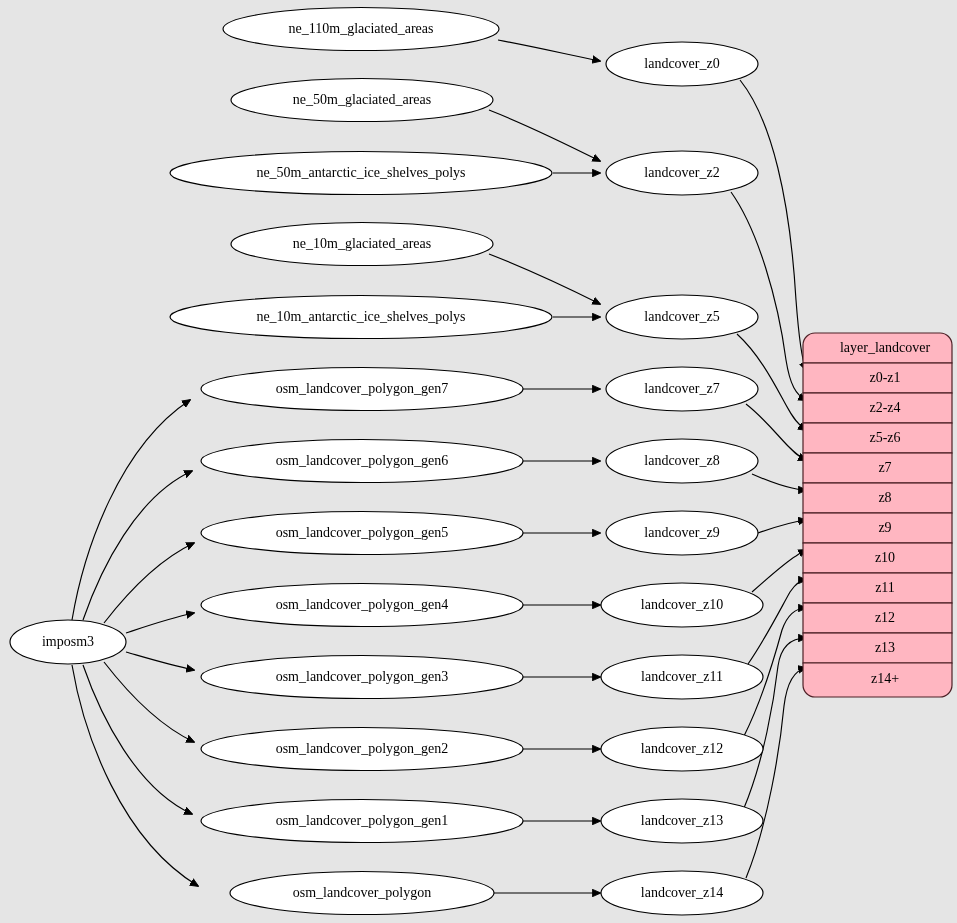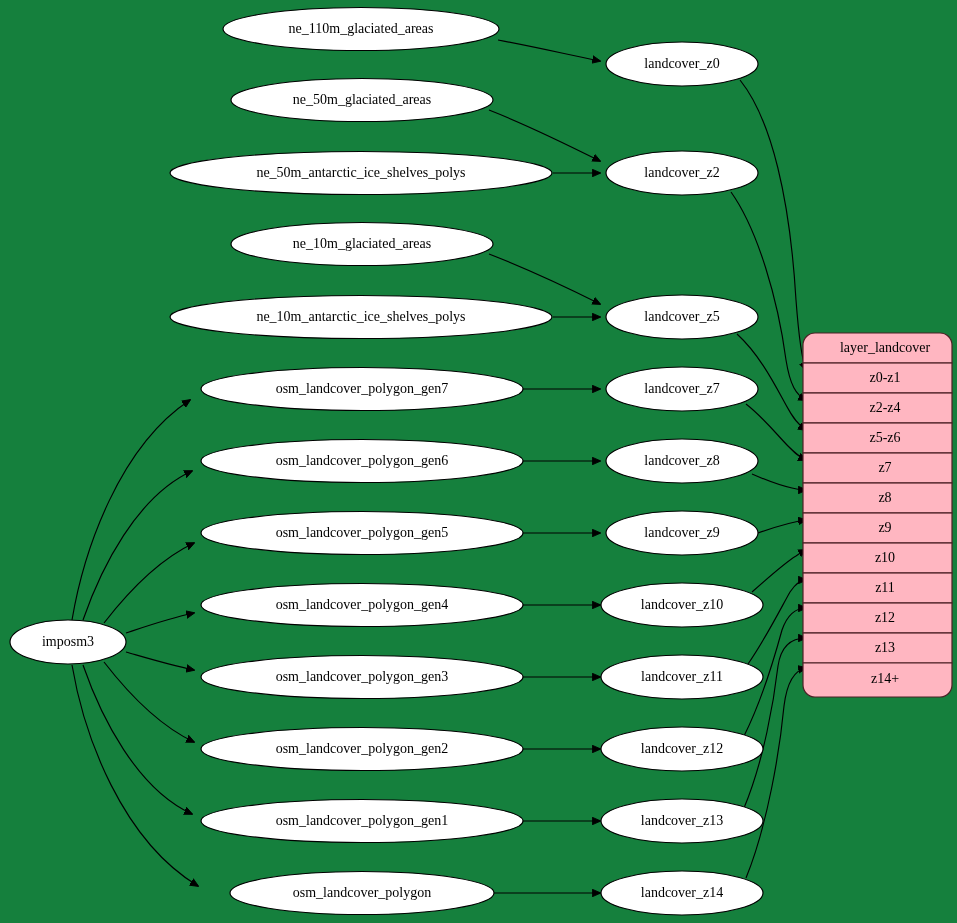--- a/index.html
+++ b/index.html
@@ -1,17 +1,17 @@
 <!DOCTYPE html>
 <html><head>
 <meta charset="utf-8">
 <style>
   html,body{margin:0;padding:0;background:#ffffff;}
   body{width:957px;height:923px;overflow:hidden;font-family:"Liberation Serif",serif;}
-  #stage{position:relative;width:957px;height:923px;background:#15803d;}
+  #stage{position:relative;width:957px;height:923px;background:#e5e5e5;}
   svg#graph{position:absolute;left:0;top:0;width:957px;height:923px;}
   .node-label{font-family:"Liberation Serif",serif;font-size:14px;fill:#000;text-anchor:middle;dominant-baseline:middle;}
   .ell{fill:#ffffff;stroke:#000000;stroke-width:1.15;}
   .edge{fill:none;stroke:#000000;stroke-width:1.15;}
   .arrowfill{fill:#000000;stroke:#000000;stroke-width:1;}
   .tbl-cell{fill:#ffb6c1;stroke:#4d2026;stroke-width:1.2;}
   .tbl-text{font-family:"Liberation Serif",serif;font-size:14px;fill:#000;text-anchor:middle;dominant-baseline:middle;}
   .tbl-head{font-family:"Liberation Serif",serif;font-size:14px;fill:#000;text-anchor:middle;dominant-baseline:middle;}
 </style>
 </head>

